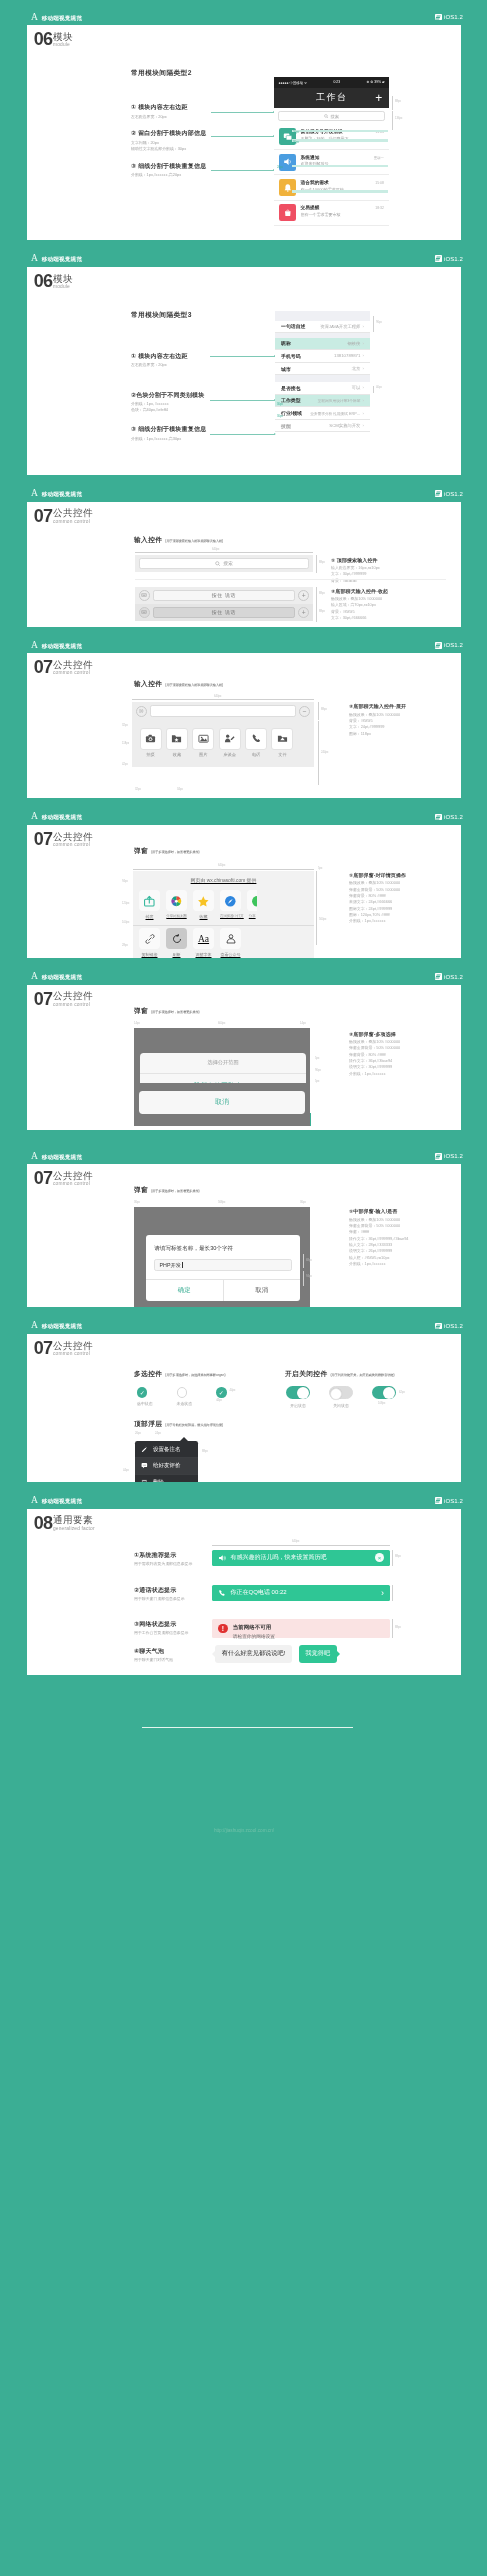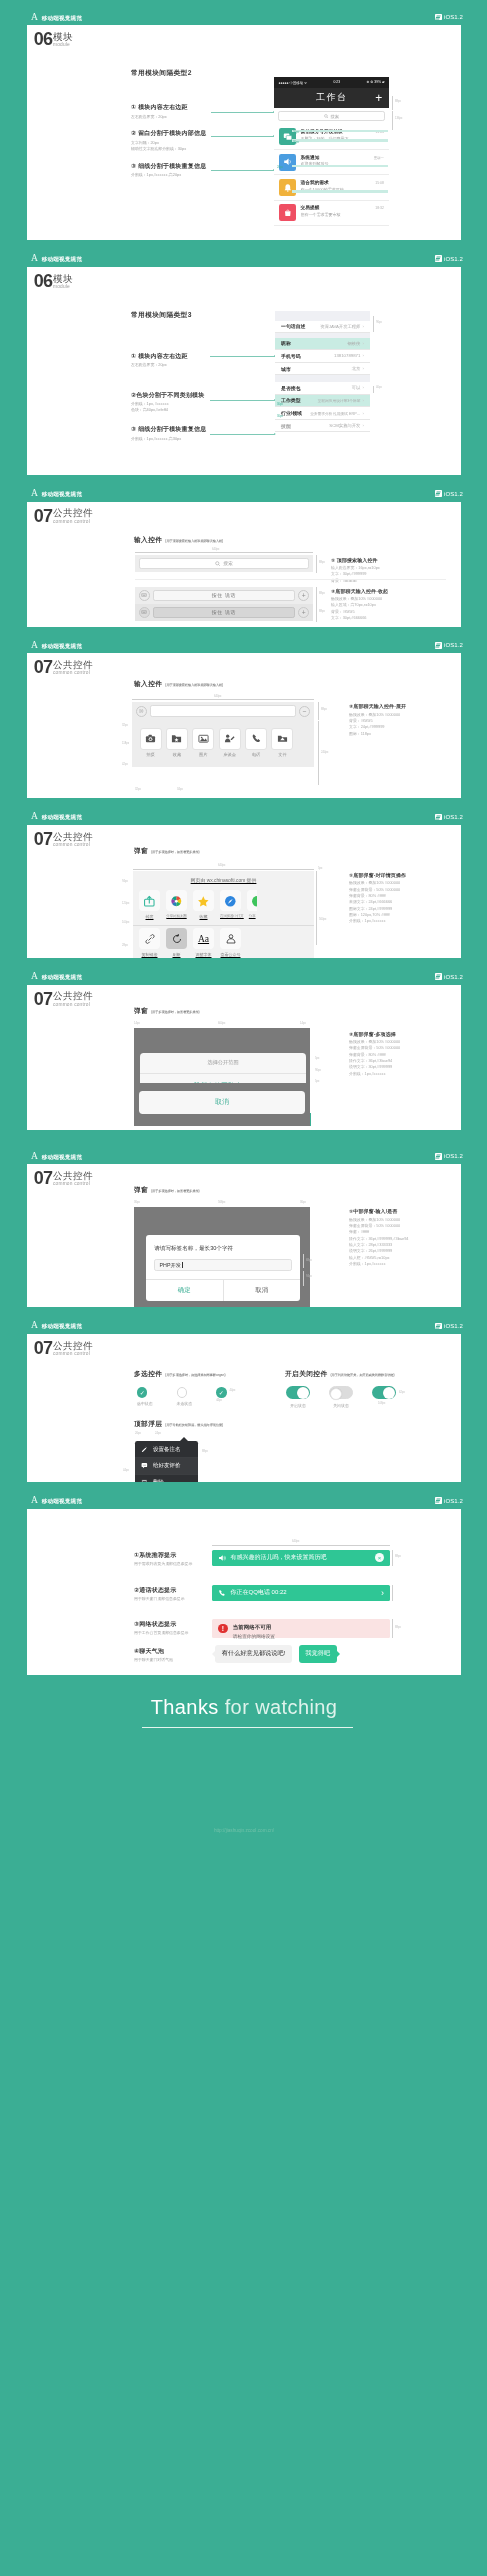--- a/index.html
+++ b/index.html
@@ -1100,20 +1100,27 @@
       <span class="brand-txt">移动端视觉规范</span>
       </div>
     <div class="ver">
         <span class="ver-badge">
           <span></span>
         </span>
       <span class="ver-txt">iOS1.2</span>
       </div>
   </div>
   <div class="sheet" style="height:166px;">
+    <div class="sec">
+        <div class="sec-num">08</div>
+      <div class="sec-tt">
+          <div class="sec-cn">通用要素</div>
+        <div class="sec-en">generalized factor</div>
+        </div>
+      </div>
 
     <div class="mz" style="left:265px;top:31px;">640px</div>
     <div class="dimline" style="left:185px;top:36px;width:178px;height:0.7px;"></div>
 
     <div style="position:absolute;left:107px;top:42px;width:70px;">
       <div class="anno-t">①系统推荐提示</div>
       <div class="anno-d">用于需求列表页为顶部信息条提示</div>
     </div>
     <div class="banner" style="position:absolute;left:185px;top:41px;width:178px;">
       <span class="left">
@@ -1173,19 +1180,16 @@
     </div>
     <div style="position:absolute;left:185px;top:178px;display:flex;gap:8.2px;align-items:flex-start;">
       <div class="av" style="width:33px;height:33px;border-radius:3px;"></div>
       <div class="av" style="width:25px;height:25px;border-radius:3px;"></div>
       <div class="av" style="width:21.5px;height:21.5px;border-radius:3px;"></div>
     </div>
   </div>
 </div>
 
 <div class="slide endslide">
-  <div class="thanks">
-    <b>Thanks</b><span class="lt"> for watching</span>
-  </div>
   <div class="thanksline"></div>
   <div class="footlink">http://jiashuqin.zcool.com.cn/</div>
 </div>
 
 
 </body></html>

